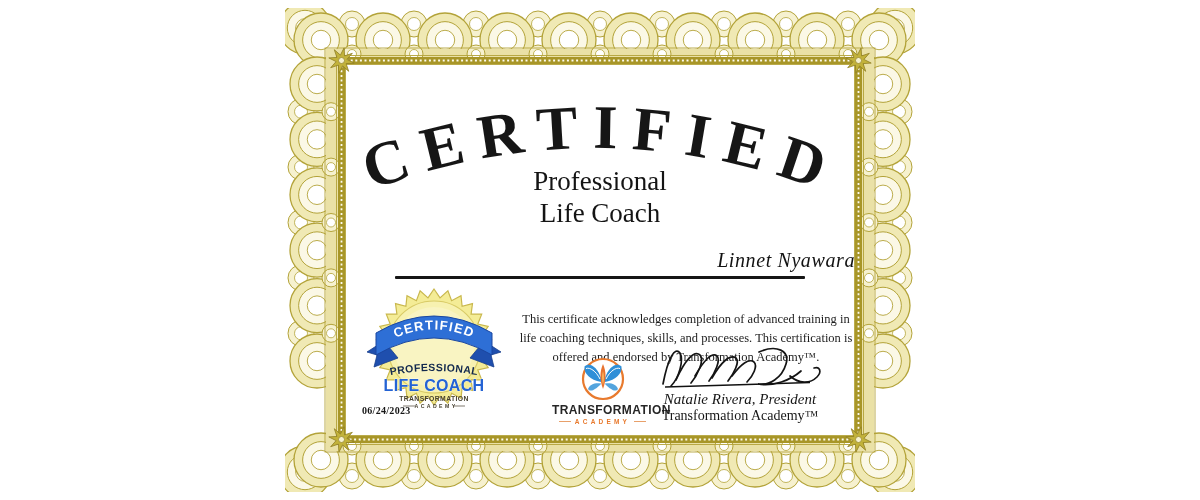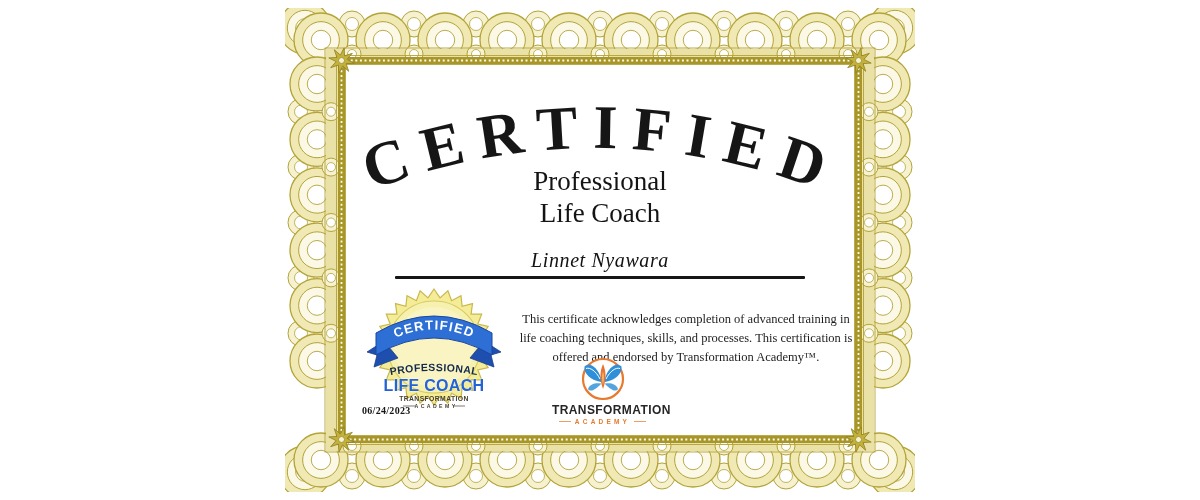--- a/index.html
+++ b/index.html
@@ -7,21 +7,21 @@
         font-family:"Liberation Serif",serif;}
   .certificate{position:absolute;left:285px;top:8px;width:630px;height:484px;}
   #border-svg{position:absolute;left:0;top:0;}
   .content{position:absolute;left:60px;top:56px;width:510px;height:372px;background:transparent;}
 
   .arc-svg{position:absolute;left:-9px;top:10px;width:520px;height:200px;pointer-events:none;overflow:visible;}
   .arc-svg text{font-family:"Liberation Serif",serif;font-weight:bold;font-size:62px;letter-spacing:4px;fill:#161616;}
 
   .subtitle{position:absolute;top:102px;left:0;width:100%;text-align:center;
             font-size:27px;line-height:1.18;color:#141414;}
-  .name{position:absolute;top:185px;left:0;width:100%;text-align:center;
+  .name{position:absolute;top:185px;left:0;width:100%;text-align:right;
         font-style:italic;font-size:20px;letter-spacing:.6px;color:#121212;}
   .rule{position:absolute;top:212px;left:50px;width:410px;height:3px;background:#161616;border-radius:1px;}
   .body-text{position:absolute;top:230px;left:152px;width:346px;margin:16px;text-align:center;
              font-size:12.5px;line-height:1.5;color:#1c1c1c;}
 
   .badge-svg{position:absolute;left:18px;top:221px;width:142px;height:132px;overflow:visible;}
   .badge-svg text{font-family:"Liberation Sans",sans-serif;font-weight:bold;}
 
   .date{position:absolute;left:17px;top:341px;font-size:10px;font-weight:bold;
         letter-spacing:.3px;color:#161616;}
@@ -342,16 +342,32 @@
           <path d="M24,16 C22.6,20 22.6,25 24,30 C25.4,25 25.4,20 24,16 Z" fill="#f7b05c"></path>
         </svg>
         <div class="logo-name">TRANSFORMATION</div>
         <div class="logo-sub">
           <span class="dash"></span>
           <span class="label">ACADEMY</span>
           <span class="dash"></span>
         </div>
       </div>
 
+      <div class="sig">
+        <svg class="sig-svg" viewBox="0 0 170 50">
+          <g stroke="#141414" stroke-width="1.7" fill="none" stroke-linecap="round">
+            <path d="M8,44 C13,18 20,6 25,13 C29,20 24,38 16,46"></path>
+            <path d="M21,40 C30,20 39,10 45,15 C50,20 42,36 36,43"></path>
+            <path d="M40,36 C49,20 57,12 62,16 C66,20 60,33 54,41"></path>
+            <path d="M57,38 C66,22 75,14 81,18 C85,22 79,33 73,41"></path>
+            <path d="M77,36 C86,24 94,18 99,22 C103,26 98,36 92,42"></path>
+            <path d="M104,12 C122,4 135,11 131,24 C127,38 114,46 103,44 C118,47 136,40 146,31"></path>
+            <path d="M135,36 C144,44 155,44 162,37 C167,32 165,26 159,28"></path>
+          </g>
+          <line x1="10" y1="47" x2="155" y2="42.5" stroke="#111111" stroke-width="1.6"></line>
+        </svg>
+        <div class="sig-name">Natalie Rivera, President</div>
+        <div class="sig-org">Transformation Academy™</div>
+      </div>
 
     </div>
   </div>
 </div>
 
 </body></html>

